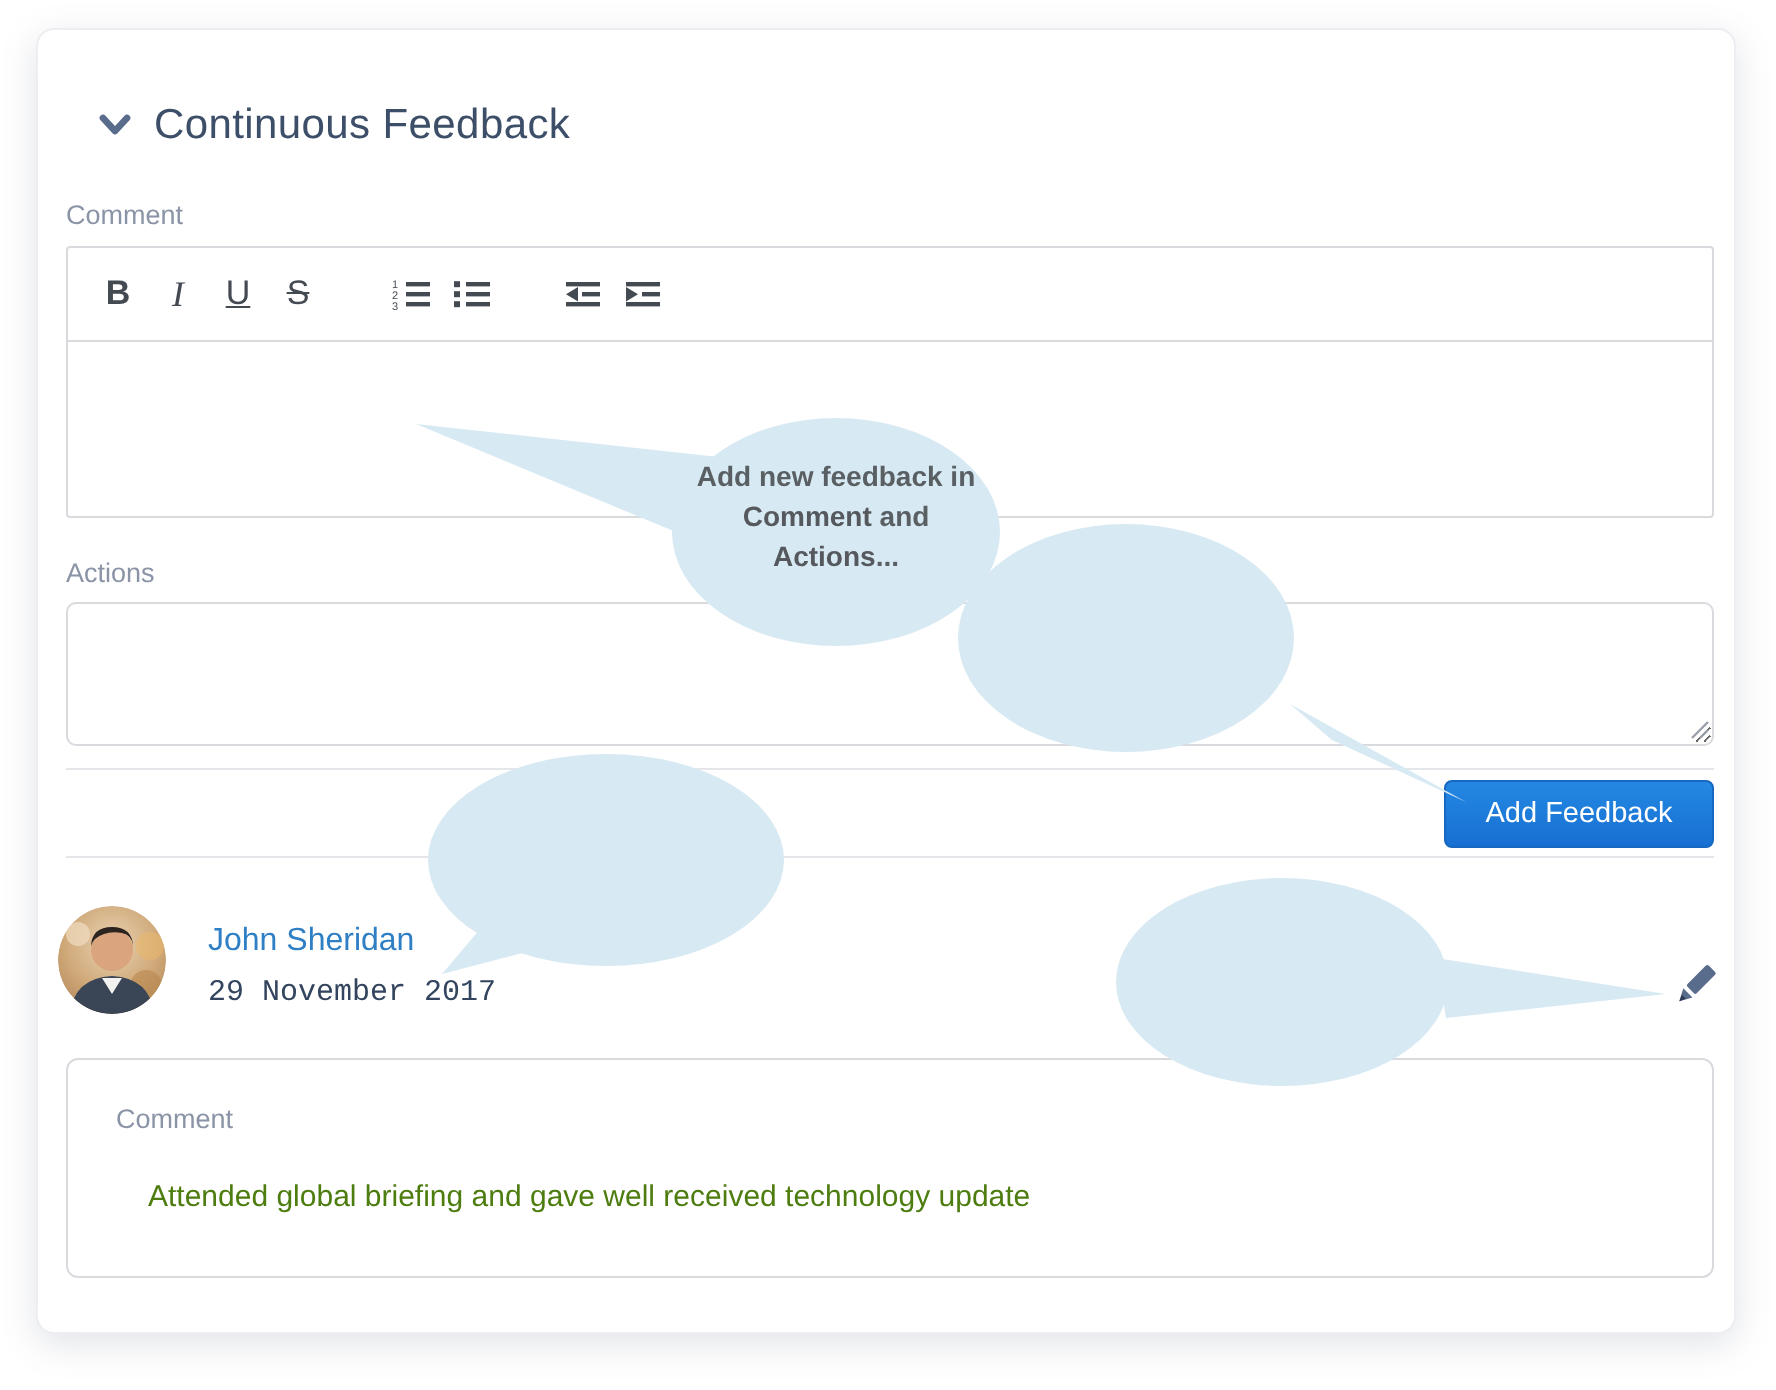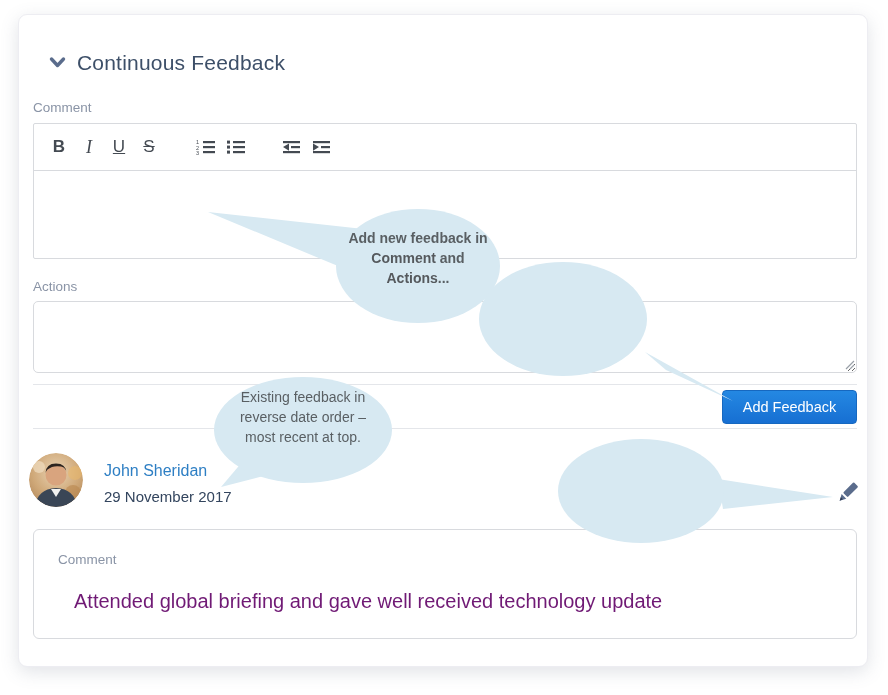--- a/index.html
+++ b/index.html
@@ -54,29 +54,29 @@
   .add-btn {
     position:absolute; left:721px; top:394px; width:135px; height:34px;
     background:linear-gradient(#2488e2,#176fd2); color:#fff; font-size:14.5px;
     border:1px solid #1668c0; border-radius:4px; cursor:pointer;
     font-family:"Liberation Sans",sans-serif;
   }
 
   
   .avatar { position:absolute; left:28px; top:457px; width:54px; height:54px; border-radius:50%; overflow:hidden; }
   .author { position:absolute; left:103px; top:466px; font-size:16px; color:#2e7fc4; cursor:pointer; }
-  .fdate  { position:absolute; left:103px; top:492px; font-size:15px; color:#33455e; }
+  .fdate  { position:absolute; left:103px; top:492px; font-size:15px; color:#33455e;font-family:Liberation Mono, monospace; }
   .edit-btn { position:absolute; left:832px; top:482px; width:30px; height:30px; background:none; border:none; cursor:pointer; padding:0; }
 
   .cmt-box {
     position:absolute; left:32px; top:533px; width:824px; height:110px;
     border:1px solid #d8dade; border-radius:6px; background:#fff;
   }
   .cmt-label { position:absolute; left:24px; top:22px; font-size:13.5px; color:#8a94a6; }
-  .cmt-text  { position:absolute; left:40px; top:60px; font-size:20px; color:#701a75; }
+  .cmt-text  { position:absolute; left:40px; top:60px; font-size:15px; color:#4d7c0f; }
 
   
   .callout-svg { position:absolute; left:0; top:0; width:888px; height:695px; pointer-events:none; }
   .bubble-fill { fill:#d7e9f2; }
   .co-text {
     position:absolute; text-align:center; font-size:14px; line-height:20px; color:#595f63;
     pointer-events:none;
   }
   .co-text b { color:#55595d; }
 </style>
@@ -220,17 +220,14 @@
       <polygon class="bubble-fill" points="718,479 833,497 723,509"></polygon>
       <ellipse class="bubble-fill" cx="641" cy="491" rx="83" ry="52"></ellipse>
     </g>
   </svg>
 
   <div class="co-text" style="left:343px; top:228px; width:150px;font-weight:bold;">
     <span>Add new feedback in </span><b>Comment</b><span> and </span><b>Actions</b><span>...</span>
   </div>
 
 
-  <div class="co-text" style="left:228px; top:387px; width:150px;">
-    <span>Existing feedback in reverse date order – most recent at top.</span>
-  </div>
 
 </div>
 
 </body></html>

